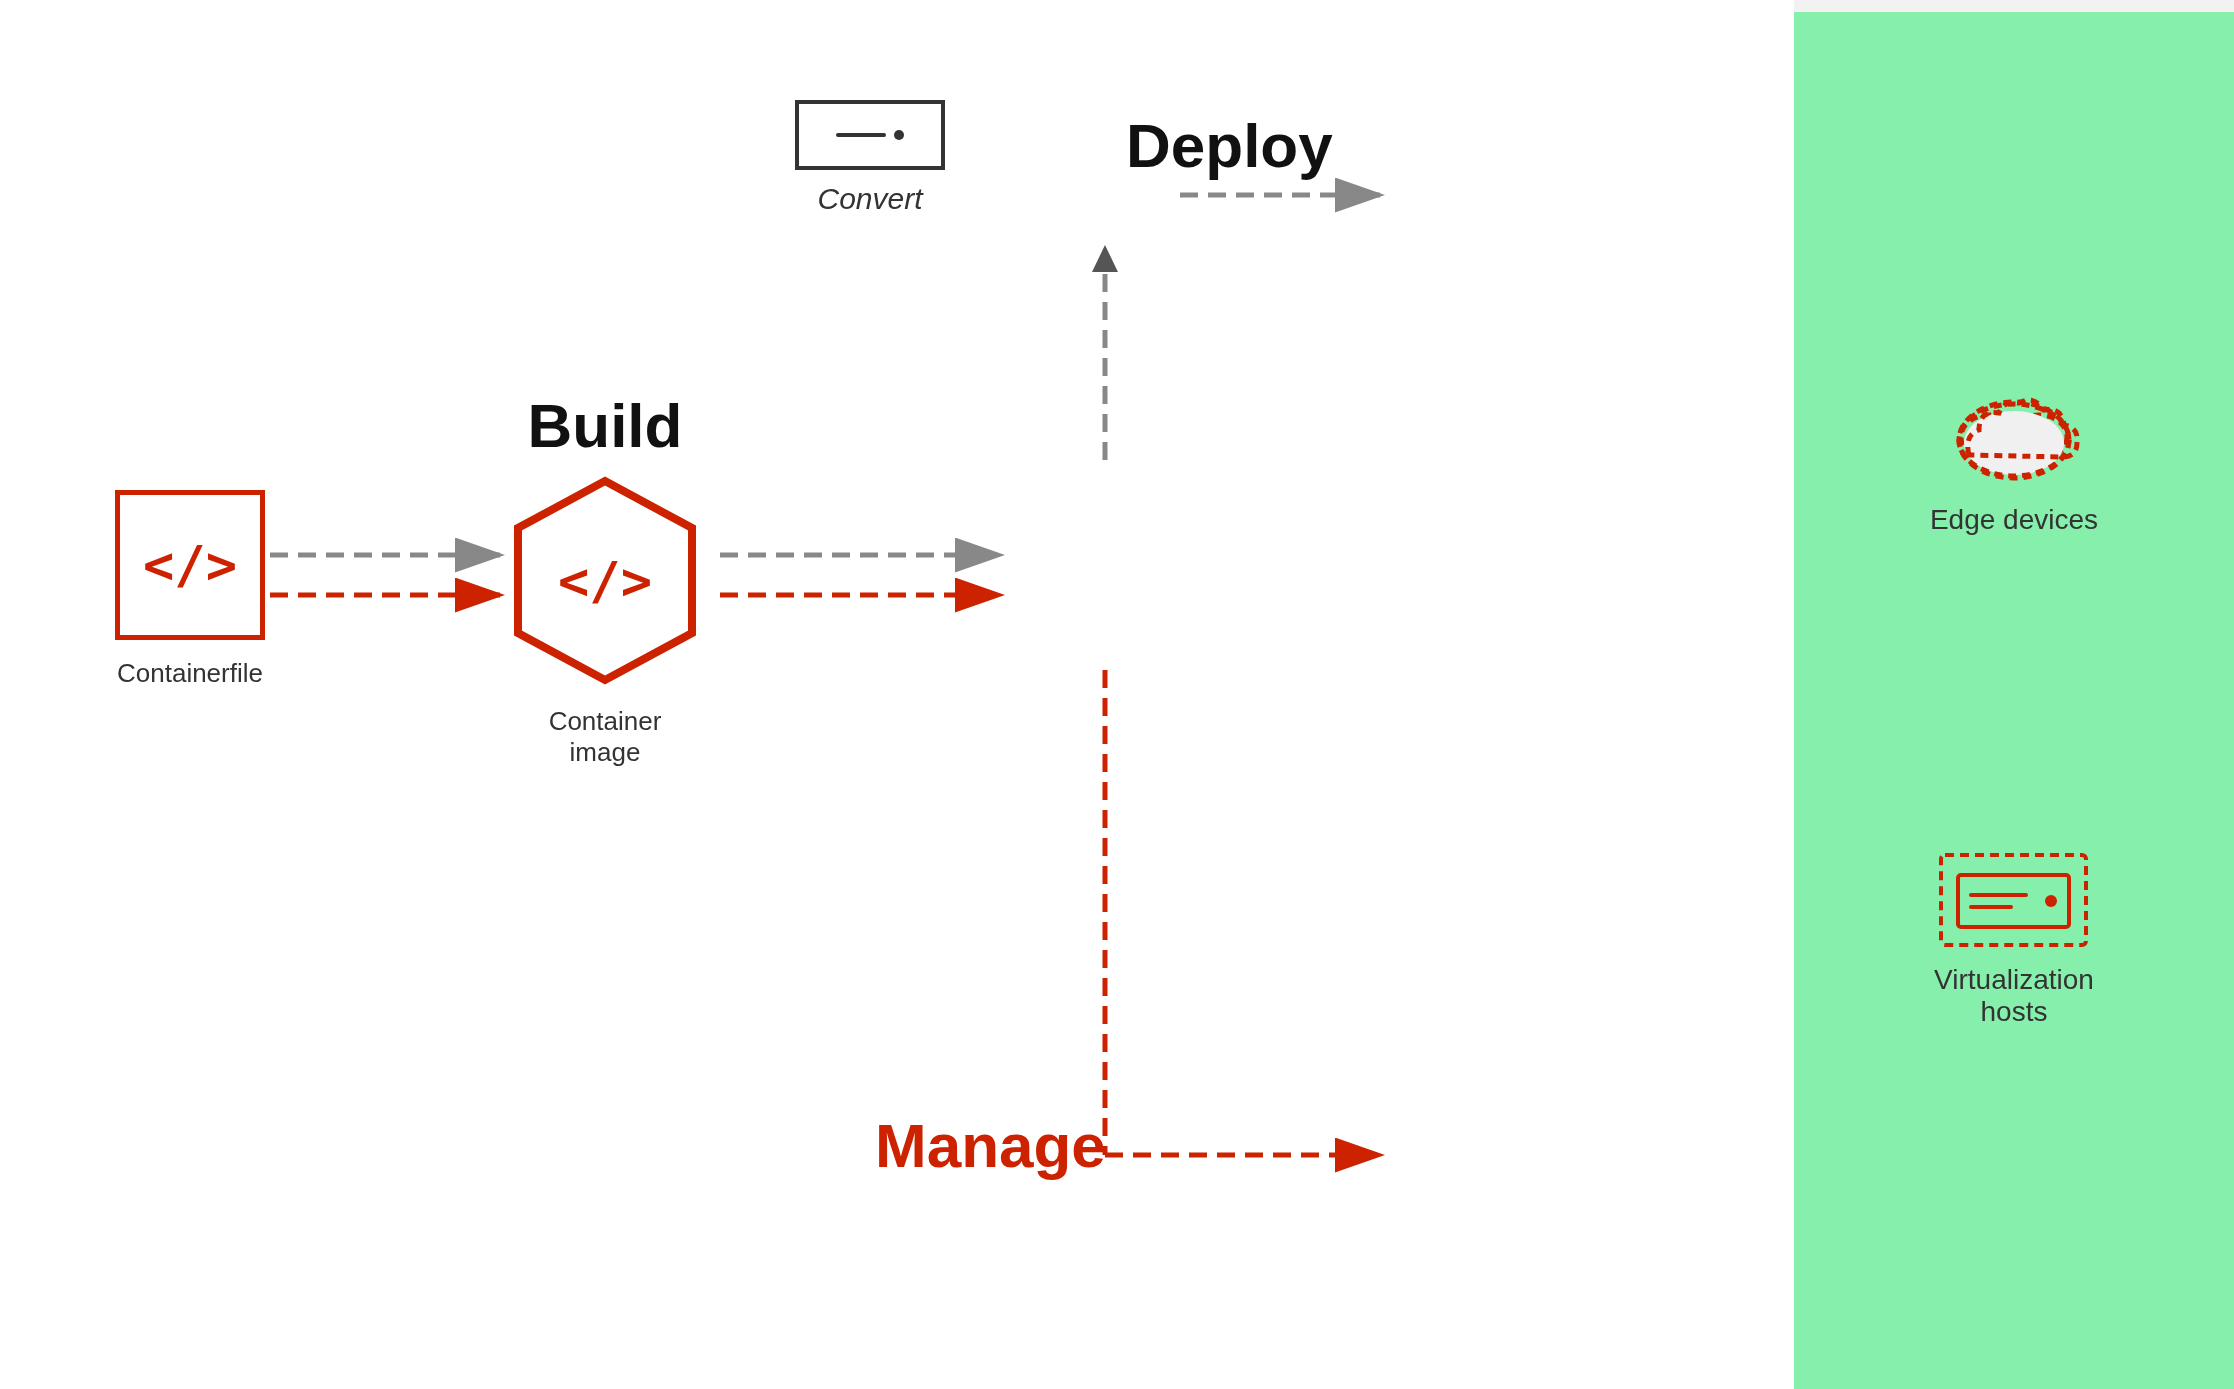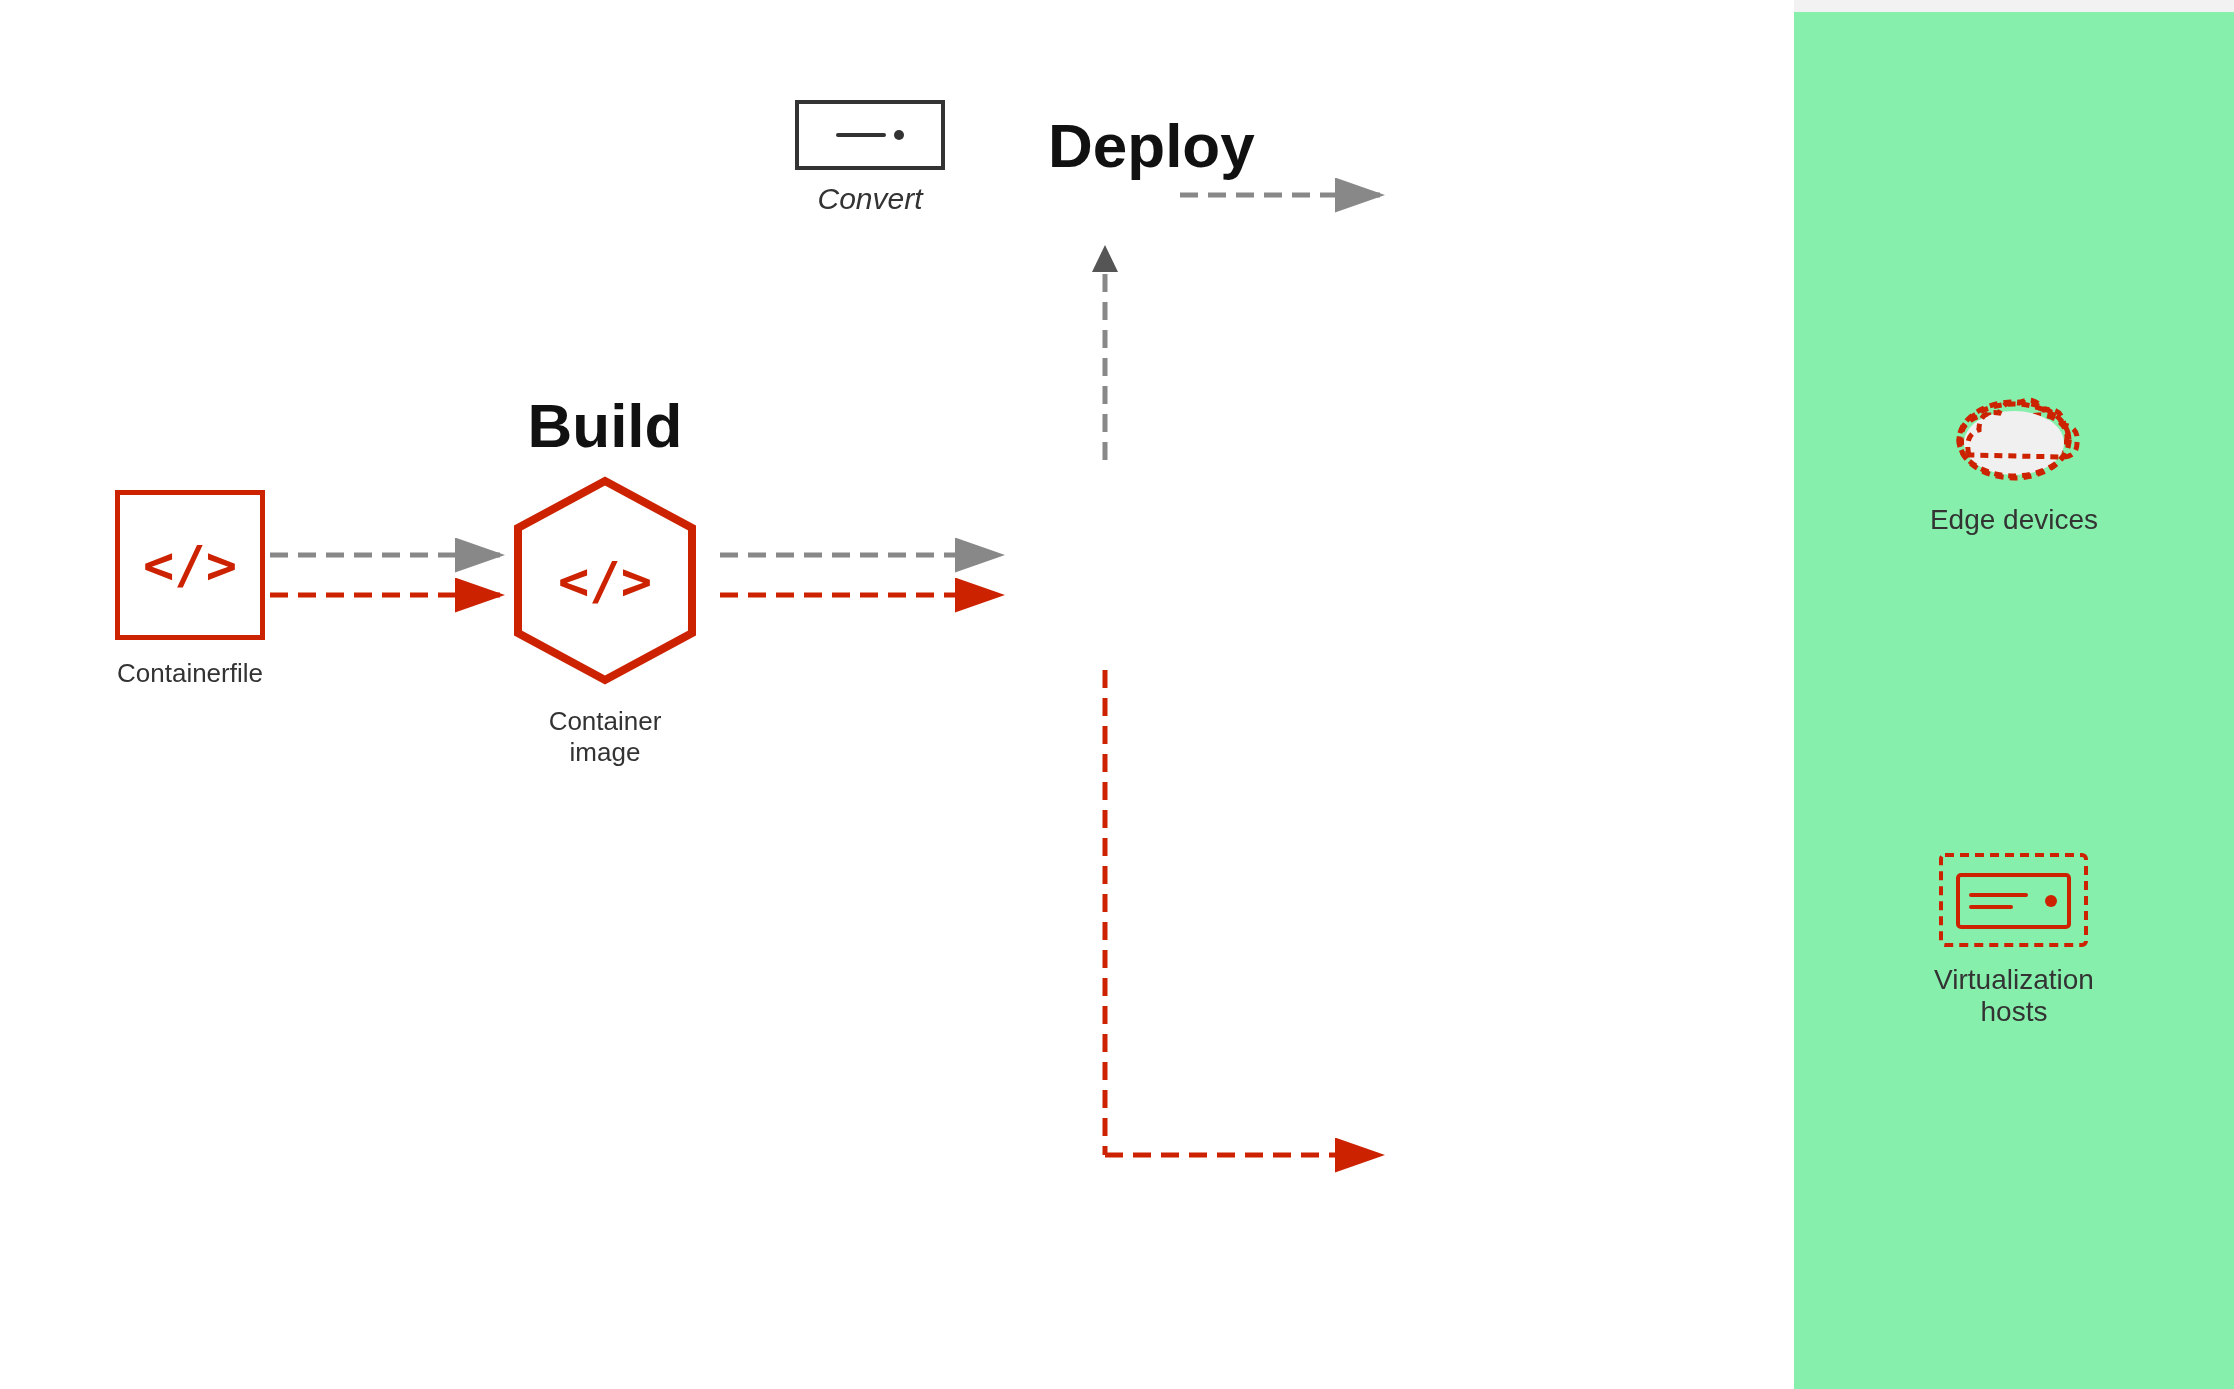--- a/index.html
+++ b/index.html
@@ -277,24 +277,27 @@
   <div class="convert-group">
     <div class="convert-box">
       <div class="convert-inner">
         <div class="convert-line"></div>
         <div class="convert-dot"></div>
       </div>
     </div>
     <span class="convert-label">Convert</span>
   </div>
 
-  <div style="position:absolute; top:110px; left:1048px;">
+  <div style="position:absolute; top:110px; left:1126px;">
     <span style="font-size:62px; font-weight:bold; color:#111111;">Deploy</span>
   </div>
 
+  <div style="position:absolute; top:1110px; left:875px;">
+    <span style="font-size:62px; font-weight:bold; color:#cc2200;">Manage</span>
+  </div>
 
   <div class="right-panel-items">
 
     <div class="deploy-item">
       <svg width="140" height="105" viewBox="0 0 140 105" xmlns="http://www.w3.org/2000/svg">
 
         <ellipse cx="70" cy="55" rx="55" ry="38" fill="none" stroke="#cc2200" stroke-width="5" stroke-dasharray="8,6"></ellipse>
         <ellipse cx="45" cy="52" rx="28" ry="22" fill="none" stroke="#cc2200" stroke-width="5" stroke-dasharray="8,6"></ellipse>
         <ellipse cx="95" cy="52" rx="28" ry="22" fill="none" stroke="#cc2200" stroke-width="5" stroke-dasharray="8,6"></ellipse>
 

